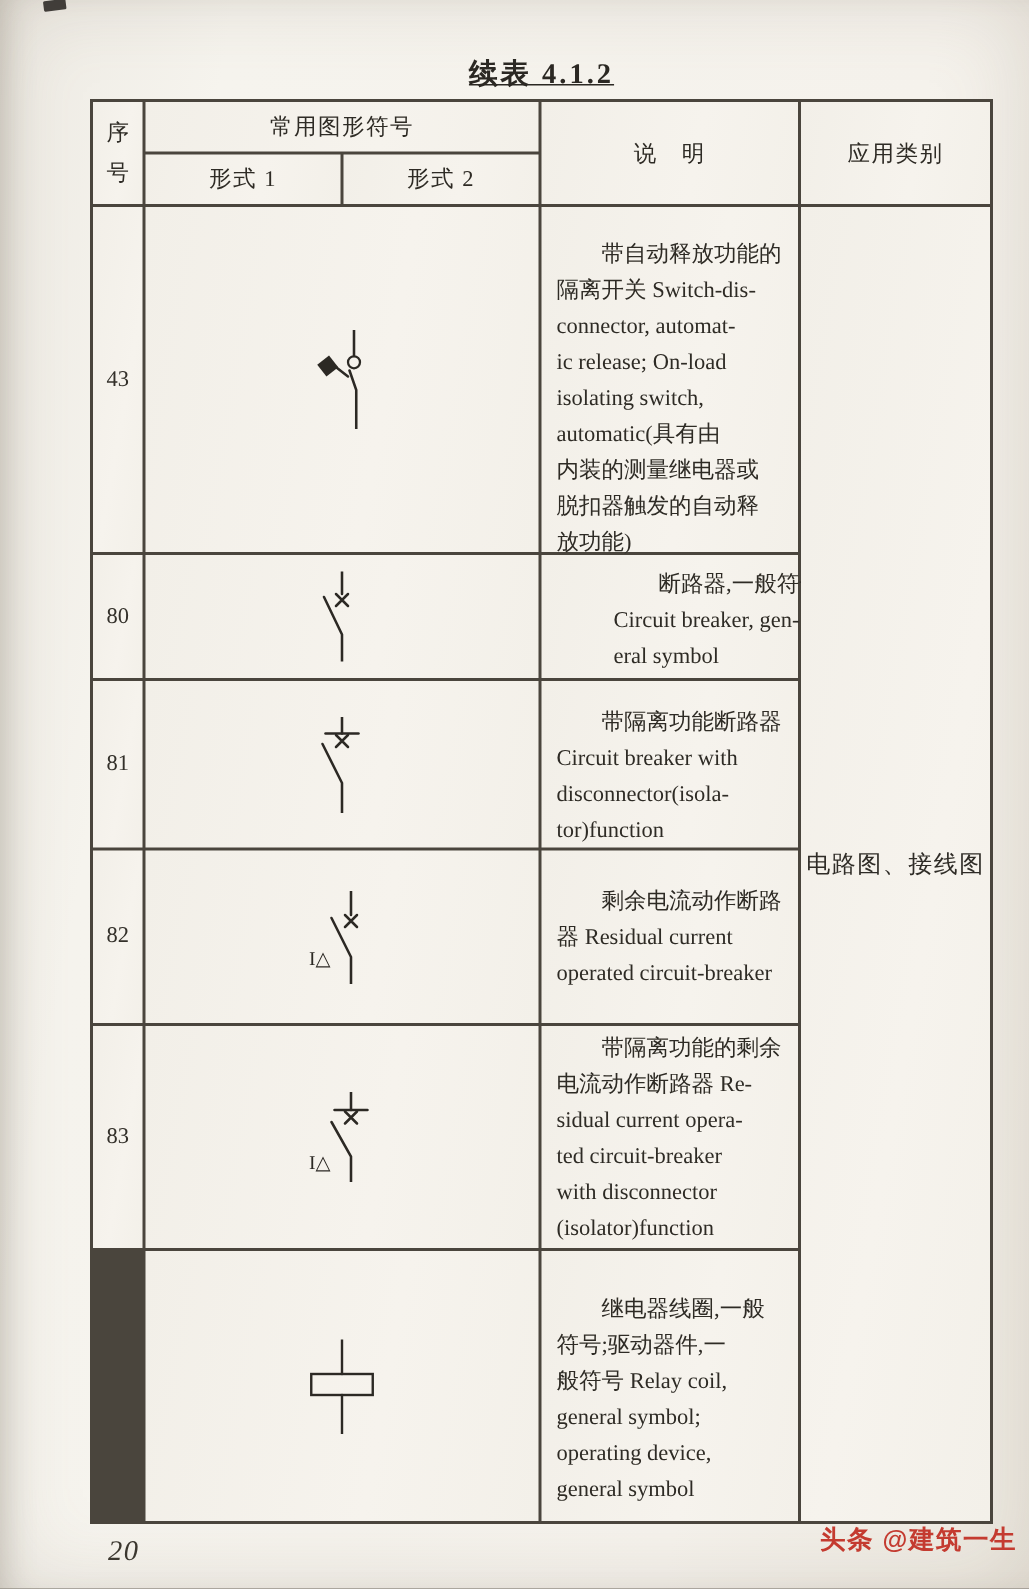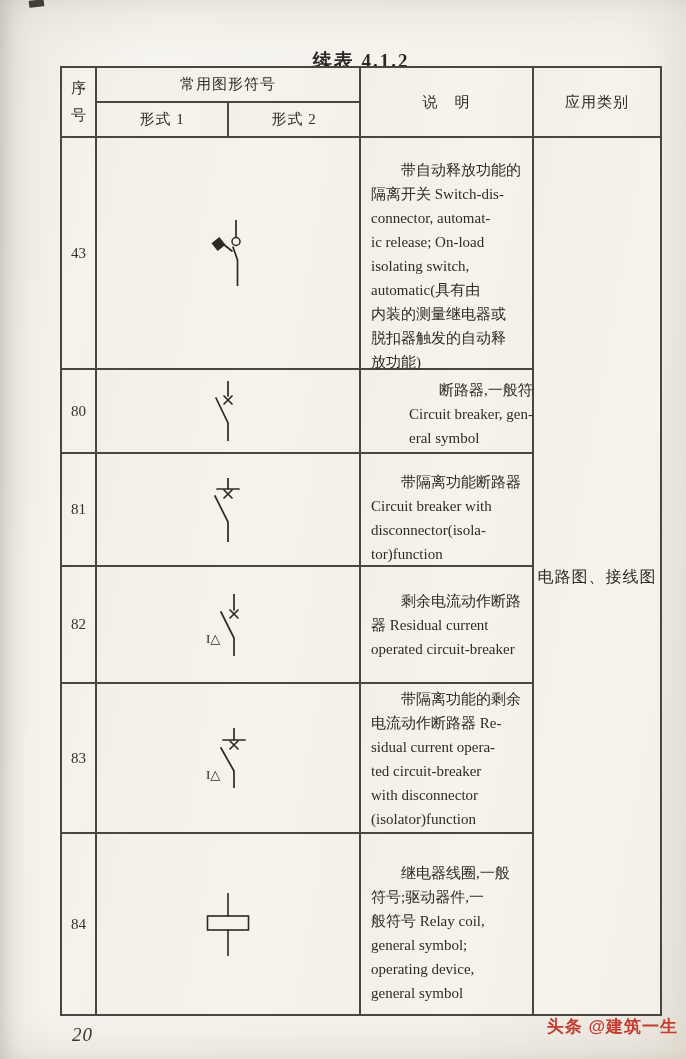--- a/index.html
+++ b/index.html
@@ -13,22 +13,22 @@
     background:linear-gradient(100deg,#eeebe4 0%,#f6f4ee 18%,#f5f2ec 72%,#ece8df 100%);
     box-shadow:inset 0 0 55px rgba(120,108,90,.18), inset 14px 0 22px -12px rgba(95,85,70,.28);
   }
   .corner-mark{
     position:absolute;left:29px;top:0;width:15px;height:7px;
     background:#24211d;border-radius:1px;transform:rotate(-7deg);opacity:.85;
   }
   .speck{position:absolute;left:650px;top:189px;width:4px;height:4px;border-radius:50%;
     background:#8a8478;opacity:.5;}
   .title{
-    position:absolute;left:60px;top:48px;width:602px;text-align:center;
-    font-size:19px;font-weight:600;letter-spacing:2px;color:#2b2823;
+    position:absolute;left:60px;top:36px;width:602px;text-align:center;
+    font-size:19px;font-weight:600;letter-spacing:2px;color:#2b2823;text-decoration:underline;
   }
   .tbl{
     position:absolute;left:60px;top:66px;
     display:grid;
     grid-template-columns:33px 130px 130px 171px 126px;
     grid-template-rows:33px 33px 230px 82px 111px 115px 148px 180px;
     gap:2px;background:#4a453d;border:2px solid #4a453d;
   }
   .cell{
     background:linear-gradient(100deg,#f2efe8, #f6f3ed 60%,#f3f0e9);
@@ -163,21 +163,20 @@
     </div>
     <div class="cell desc p83" style="grid-area:7/4/8/5">
       <div class="dl first">带隔离功能的剩余</div>
       <div class="dl">电流动作断路器 Re-</div>
       <div class="dl">sidual current opera-</div>
       <div class="dl">ted circuit-breaker</div>
       <div class="dl">with disconnector</div>
       <div class="dl">(isolator)function</div>
     </div>
 
-    <div class="cell num" style="grid-area:8/1/9/2">84</div>
     <div class="cell sym" style="grid-area:8/2/9/4">
       <svg width="48" height="63" viewBox="0 0 48 63" fill="none" stroke="#2c2924" stroke-width="1.6" stroke-linecap="round">
         <path d="M24 0 V23"></path>
         <rect x="3.5" y="23" width="41" height="14"></rect>
         <path d="M24 37 V63"></path>
       </svg>
     </div>
     <div class="cell desc p84" style="grid-area:8/4/9/5">
       <div class="dl first">继电器线圈,一般</div>
       <div class="dl">符号;驱动器件,一</div>

